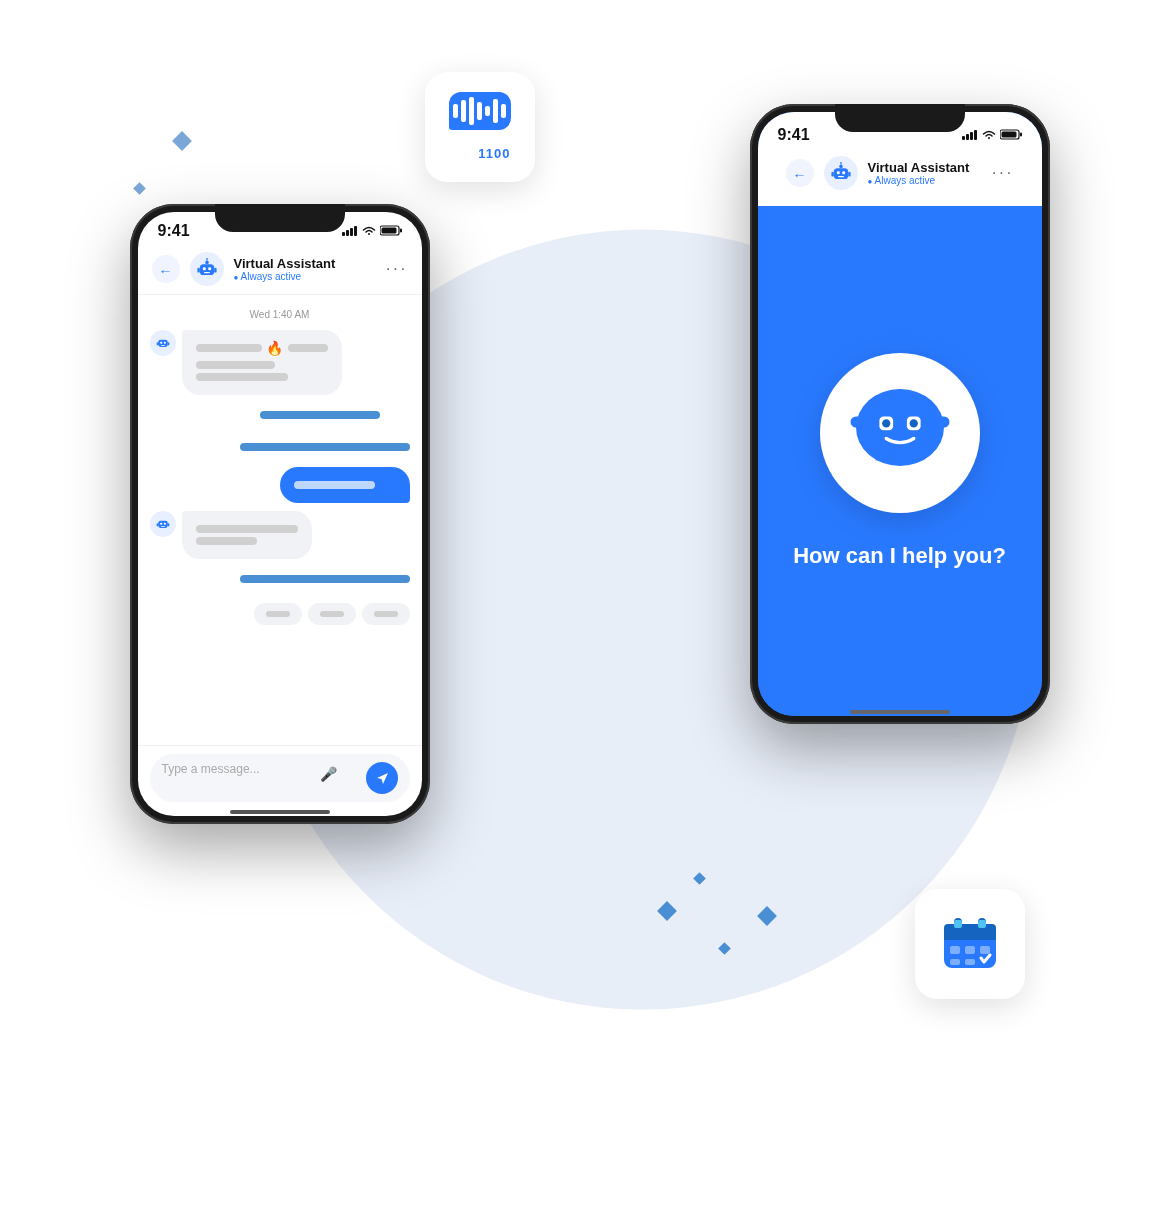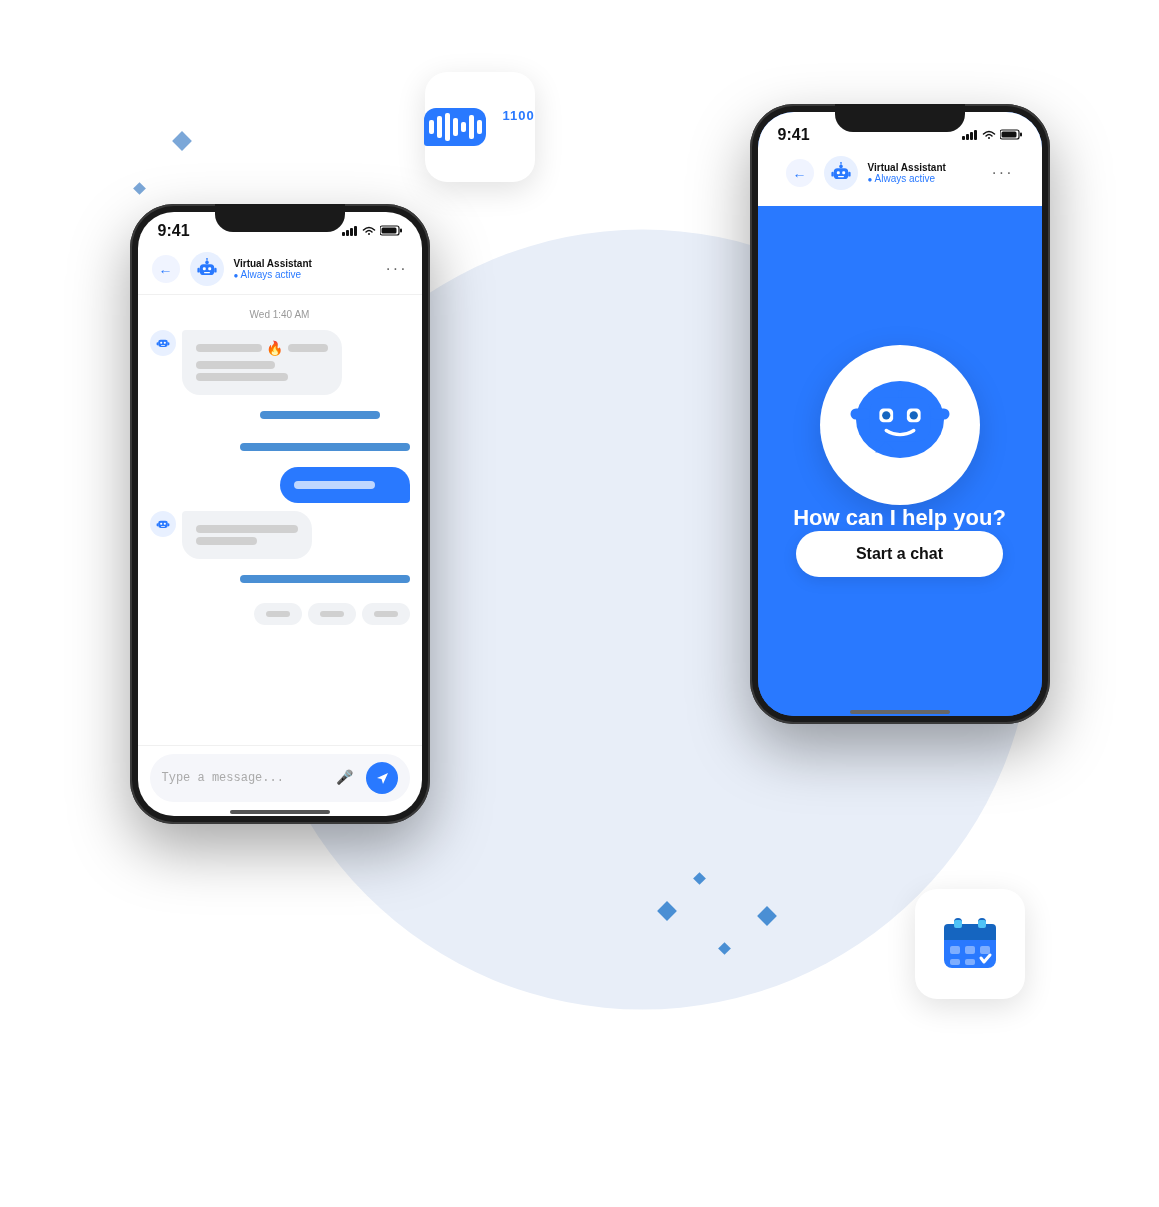--- a/index.html
+++ b/index.html
@@ -77,22 +77,22 @@
     .app-icon-calendar {
       width: 110px;
       height: 110px;
       bottom: 155px;
       right: 55px;
     }
 
     
     .voice-icon-inner {
       display: flex;
-      flex-direction: row;
-      align-items: flex-start;
+      flex-direction: column;
+      align-items: flex-end;
       justify-content: center;
       gap: 16px;
     }
     .voice-bubble {
       background: #2979ff;
       border-radius: 12px 12px 12px 3px;
       width: 62px;
       height: 38px;
       display: flex;
       align-items: center;
@@ -242,21 +242,21 @@
       height: 34px;
       border-radius: 50%;
       background: #e8f0ff;
       display: flex;
       align-items: center;
       justify-content: center;
       font-size: 18px;
     }
     .chat-header-info { flex: 1; }
     .chat-header-name {
-      font-size: 10px;
+      font-size: 13px;
       font-weight: 600;
       color: #111;
     }
     .chat-header-status {
       font-size: 10px;
       color: #2979ff;
     }
     .chat-header-status::before {
       content: '● ';
       font-size: 8px;
@@ -322,24 +322,23 @@
 
     
     .chat-input-area {
       padding: 8px 12px 14px;
       border-top: 1px solid #f0f0f0;
     }
     .chat-input-bar {
       background: #f5f6fa;
       border-radius: 24px;
       display: flex;
-      align-items: center;
+      align-items: flex-start;
       padding: 8px 12px;
-      gap: 8px;
-      font-family: Liberation Mono, monospace;
+      gap: 24px;
     }
     .chat-input-placeholder {
       flex: 1;
       font-size: 12px;
       color: #aaa;
     }
     .mic-btn {
       width: 24px;
       height: 24px;
       display: flex;
@@ -371,20 +370,21 @@
       background: white;
       padding: 10px 14px 8px;
     }
     .welcome-content {
       flex: 1;
       background: #2979ff;
       display: flex;
       flex-direction: column;
       align-items: center;
       justify-content: center;
+      gap: 30px;
       padding: 20px;
     }
     .bot-circle {
       width: 160px;
       height: 160px;
       background: white;
       border-radius: 50%;
       display: flex;
       align-items: center;
       justify-content: center;
@@ -706,21 +706,20 @@
                 <line x1="40" y1="20" x2="40" y2="14" stroke="#2979ff" stroke-width="2"></line>
                 <circle cx="40" cy="12" r="3" fill="#2979ff"></circle>
 
                 <rect x="4" y="28" width="14" height="8" rx="4" fill="#2979ff"></rect>
                 <rect x="62" y="28" width="14" height="8" rx="4" fill="#2979ff"></rect>
               </svg>
             </div>
 
             <div class="welcome-text">How can I help you?</div>
 
-            <div class="start-chat-btn">Start a chat</div>
           </div>
 
         </div>
       </div>
       <div class="phone-home-indicator" style="background:#666;"></div>
     </div>
   </div>
 
 </div>
 

